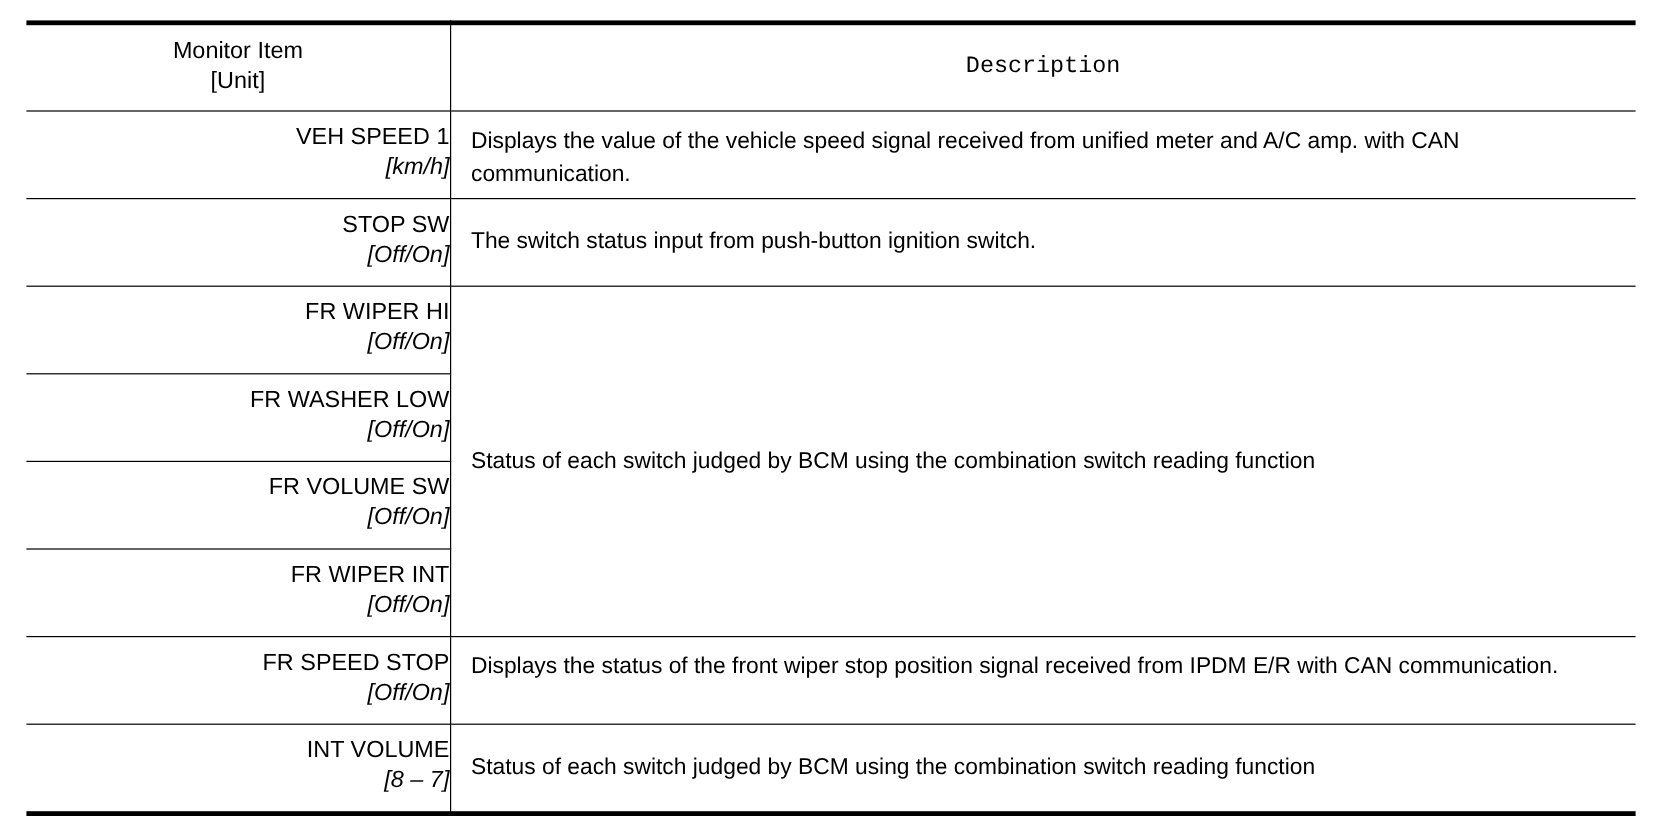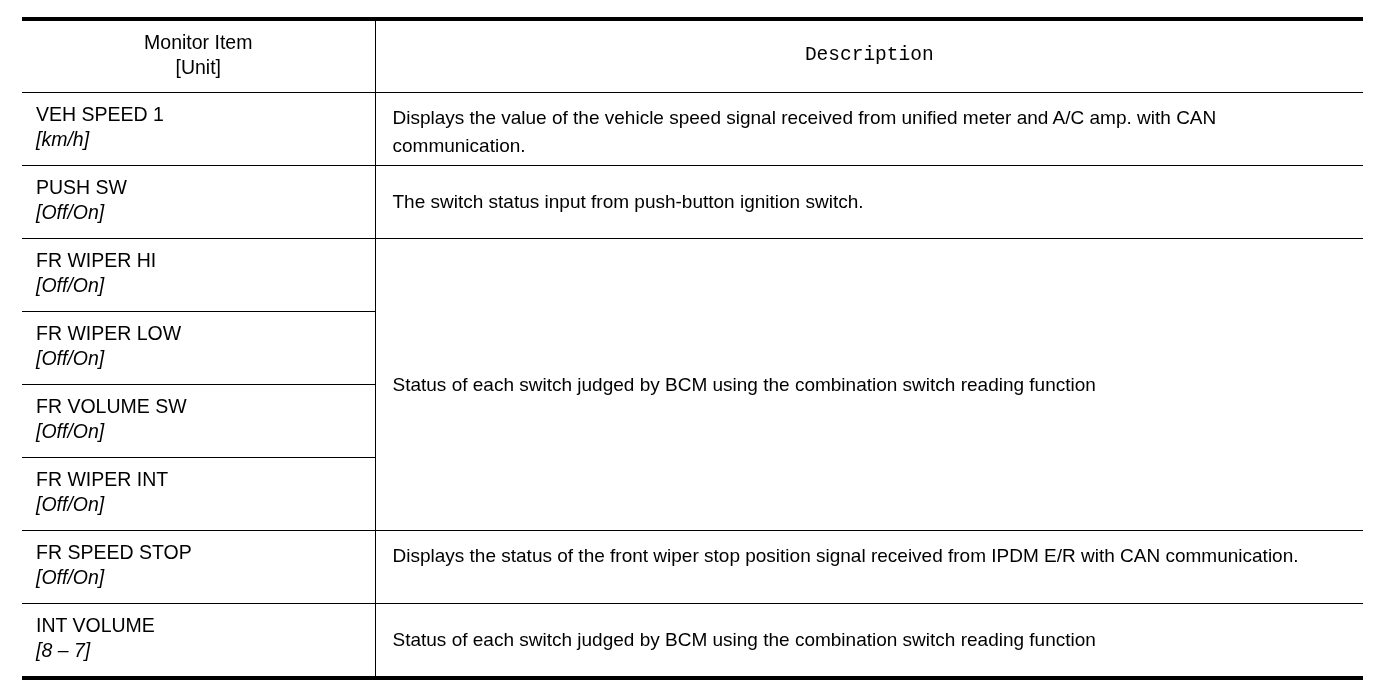--- a/index.html
+++ b/index.html
@@ -70,20 +70,21 @@
   }
 
   td.cell-item {
     height: 72px;
   }
   td.cell-item .item-inner {
     padding: 9px 0 0 14px;
     font-size: 19.5px;
     line-height: 25px;
     white-space: nowrap;
+    text-align: right;
   }
   td.cell-item .item-name { display: block; }
   td.cell-item .item-unit { display: block; font-style: italic; }
 
   td.cell-desc .desc-inner {
     padding: 11px 18px 0 17px;
     font-size: 19px;
     line-height: 28px;
   }
   td.cell-desc.desc-merged .desc-inner {
@@ -131,21 +132,21 @@
             </div>
           </td>
           <td class="cell-desc">
             <div class="desc-inner">Displays the value of the vehicle speed signal received from unified meter and A/C amp. with CAN communication.</div>
           </td>
         </tr>
 
         <tr>
           <td class="cell-item">
             <div class="item-inner">
-              <span class="item-name">PUSH SW</span>
+              <span class="item-name">STOP SW</span>
               <span class="item-unit">[Off/On]</span>
             </div>
           </td>
           <td class="cell-desc desc-middle">
             <div class="desc-inner">The switch status input from push-button ignition switch.</div>
           </td>
         </tr>
 
         <tr>
           <td class="cell-item">
@@ -155,21 +156,21 @@
             </div>
           </td>
           <td class="cell-desc desc-merged desc-middle" rowspan="4">
             <div class="desc-inner">Status of each switch judged by BCM using the combination switch reading function</div>
           </td>
         </tr>
 
         <tr>
           <td class="cell-item">
             <div class="item-inner">
-              <span class="item-name">FR WIPER LOW</span>
+              <span class="item-name">FR WASHER LOW</span>
               <span class="item-unit">[Off/On]</span>
             </div>
           </td>
         </tr>
 
         <tr>
           <td class="cell-item">
             <div class="item-inner">
               <span class="item-name">FR VOLUME SW</span>
               <span class="item-unit">[Off/On]</span>

